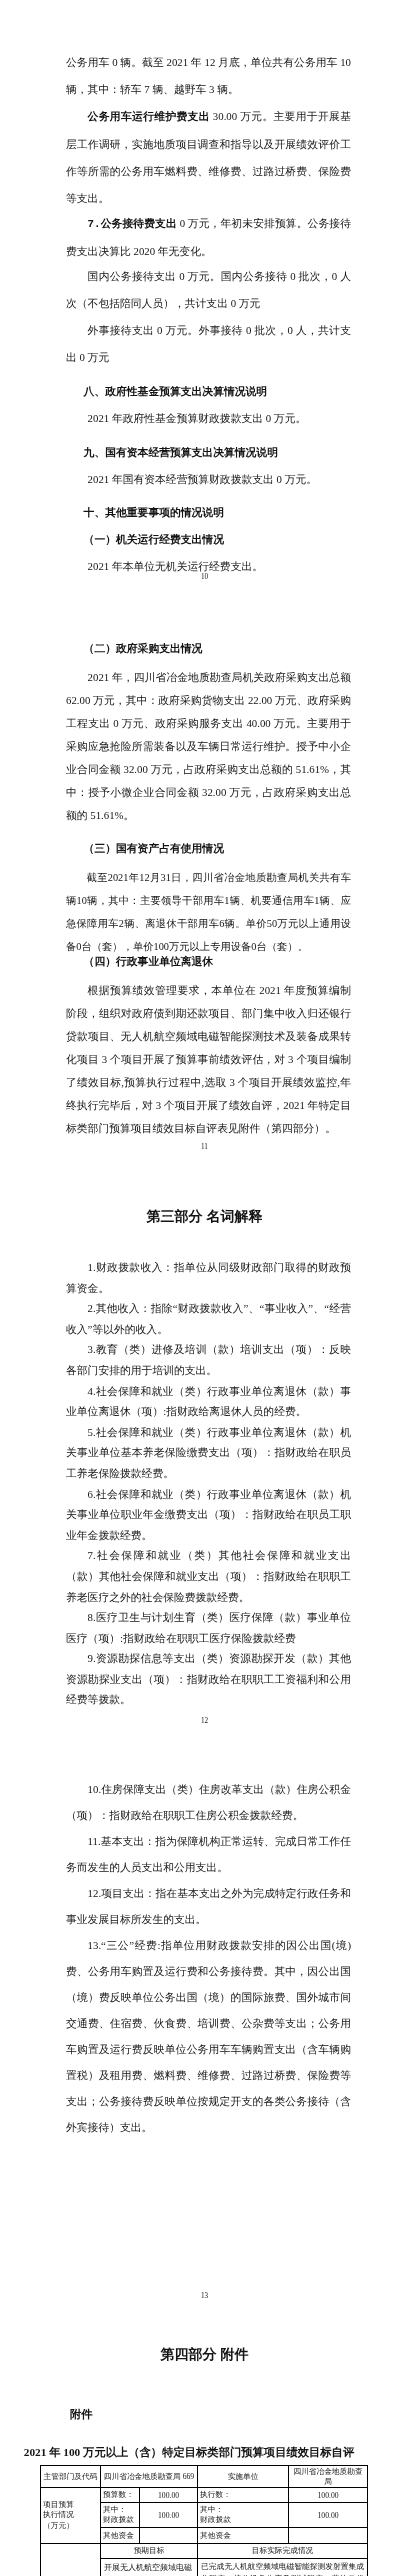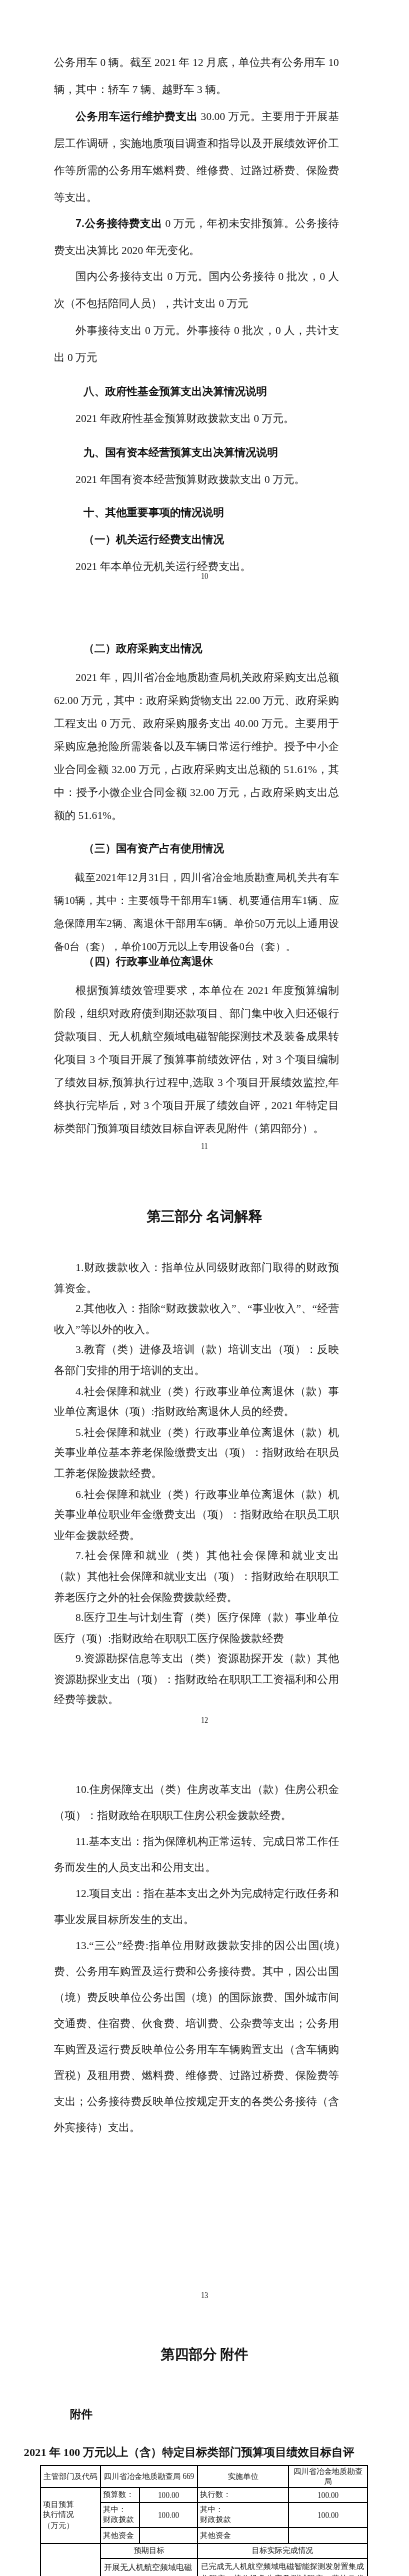--- a/index.html
+++ b/index.html
@@ -4,38 +4,38 @@
 <style>
   html,body{margin:0;padding:0;}
   body{
     position:relative;
     width:409px;height:3470px;
     background:#ffffff;
     font-family:"Liberation Serif", serif;
     color:#141414;
   }
   .abs{position:absolute;}
-  .txt{left:54px;width:285px;}
+  .txt{left:66px;width:285px;}
   .body21{font-size:10.8px;text-align:justify;margin:0;}
   .lh52{line-height:27px;}
   .lh44{line-height:23px;}
   .lh40{line-height:20.6px;}
   .lh50{line-height:26px;}
   .ind{text-indent:2em;}
   .fs20{font-size:10.3px;}
-  .lead{font-family:Liberation Sans, sans-serif;font-weight:700;}
+  .lead{font-family:Liberation Mono, monospace;font-weight:700;}
   .hd{
     left:62px;width:309px;
     font-family:"Liberation Sans",sans-serif;
     font-weight:700;font-size:10.8px;line-height:15.5px;
     text-indent:2em;white-space:nowrap;margin:0;
   }
   .part{
     left:0;width:409px;text-align:center;
-    font-family:Liberation Serif, serif;
+    font-family:Liberation Sans, sans-serif;
     font-weight:700;font-size:14px;margin:0;
   }
   .fj{
     left:54px;
     font-family:Liberation Serif, serif;
     font-weight:700;font-size:11.3px;margin:16px;
   }
   .ttitle{
     left:0;width:378px;text-align:center;
     font-weight:700;font-size:11.3px;margin:0;

